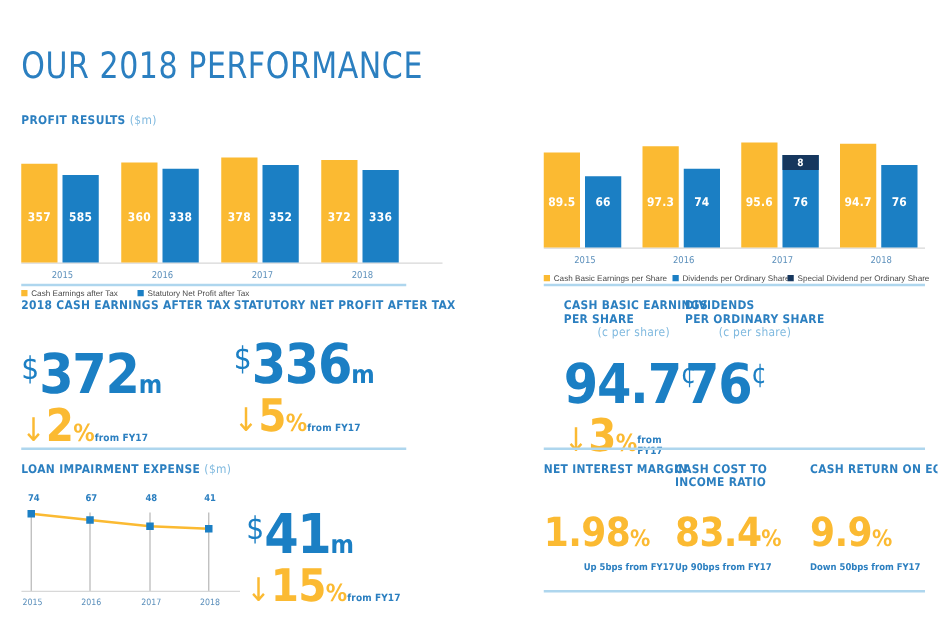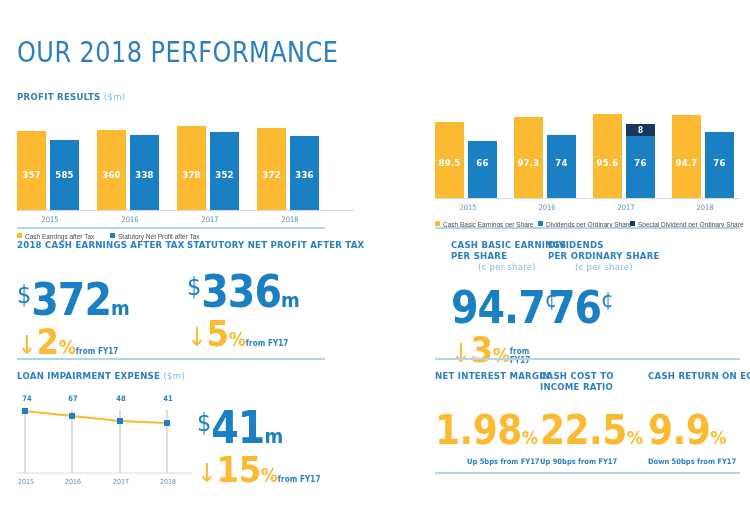--- a/index.html
+++ b/index.html
@@ -173,21 +173,21 @@
   }
 
   
   .metric-val {
     color: #FBBA32;
     font-family: "Liberation Sans Narrow", "DejaVu Sans Condensed", "Liberation Sans", sans-serif;
     font-weight: bold;
     white-space: nowrap;
     line-height: 1;
   }
-  .metric-val .num { font-size: 40px; letter-spacing: -0.5px; }
+  .metric-val .num { font-size: 32px; letter-spacing: -0.5px; }
   .metric-val .pct { font-size: 18px; }
   .metric-note {
     color: #2B7FC0;
     font-family: "Liberation Sans Narrow", "DejaVu Sans Condensed", "Liberation Sans", sans-serif;
     font-size: 7.5px;
     font-weight: bold;
     white-space: nowrap;
   }
 
   
@@ -446,21 +446,21 @@
       </div>
       <div class="metric-note" style="margin-top:7px;padding-left:32px;">Up 5bps from FY17</div>
     </div>
 
     <div class="kpi" style="left:105px; top:370px; width:100px;">
       <div class="kpi-label">
         <span>CASH COST TO</span><br>
         <span>INCOME RATIO</span>
       </div>
       <div class="metric-val" style="margin-top:18px;">
-        <span class="num">22.5</span><span class="pct">%</span>
+        <span class="num">83.4</span><span class="pct">%</span>
       </div>
       <div class="metric-note" style="margin-top:7px;">Up 90bps from FY17</div>
     </div>
 
     <div class="kpi" style="left:213px; top:370px; width:105px;">
       <div class="kpi-label">
         <span>CASH RETURN ON EQUITY</span>
       </div>
       <div class="metric-val" style="margin-top:29px;">
         <span class="num">9.9</span><span class="pct">%</span>

